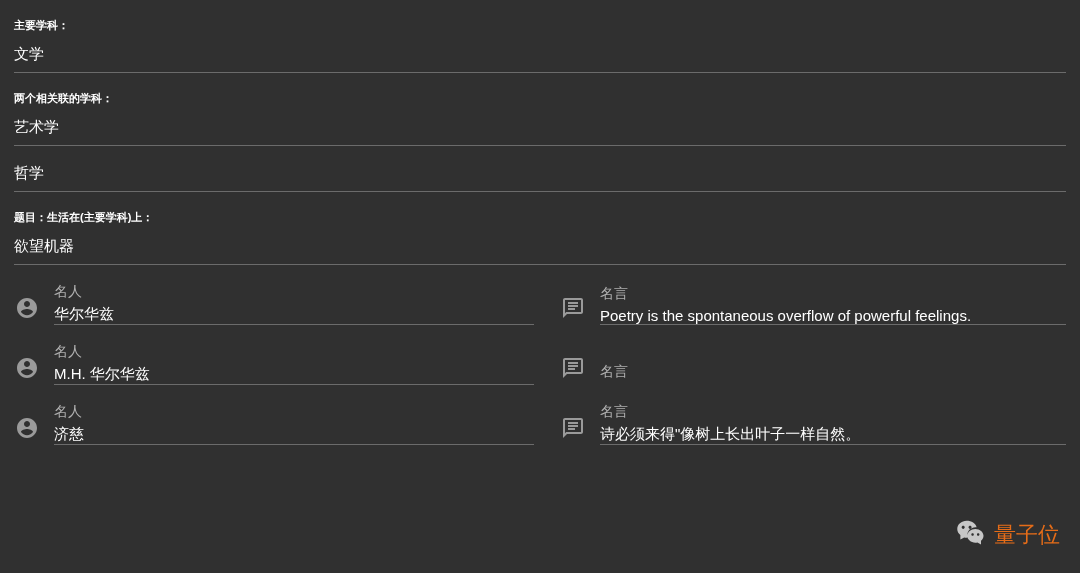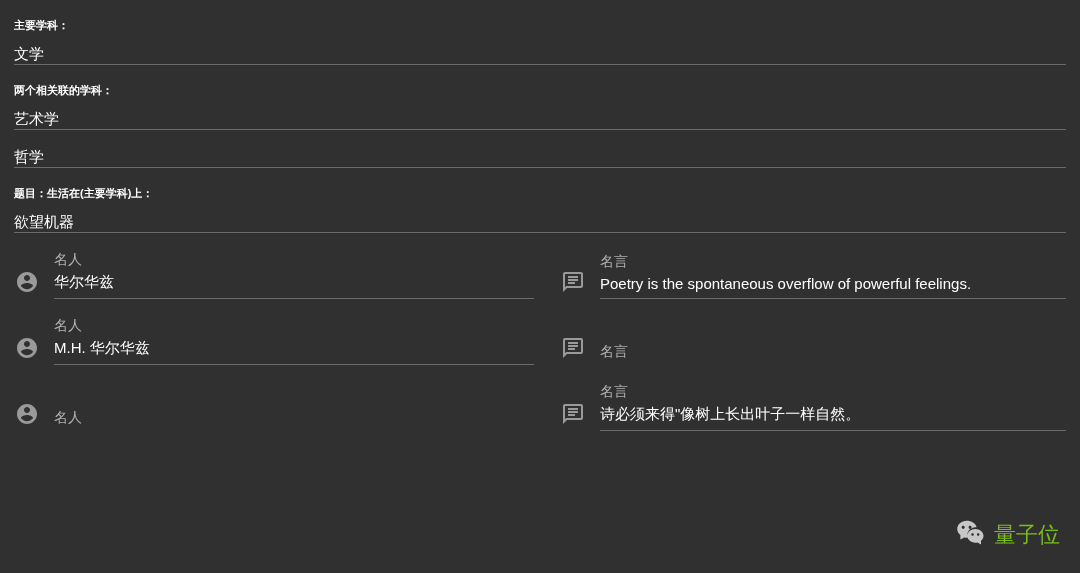--- a/index.html
+++ b/index.html
@@ -21,20 +21,21 @@
     }
     .section-label {
       font-weight: 600;
       font-size: 11px;
       margin-bottom: 12px;
       margin-top: 6px;
       color: #ffffff;
     }
     .underline-field {
       border-bottom: 1px solid #6b6b6b;
+      padding-bottom: 8px;
       margin-bottom: 18px;
       font-size: 15px;
       font-weight: 400;
     }
     .rows-container {
       margin-top: 4px;
     }
     .person-row {
       display: flex;
       gap: 22px;
@@ -73,32 +74,31 @@
       flex-direction: column;
     }
     .mini-label {
       font-size: 14px;
       color: #b0b0b0;
       margin-bottom: 4px;
     }
     .mini-value {
       font-size: 15px;
       border-bottom: 1px solid #6b6b6b;
-      padding-bottom: 6px;
       white-space: nowrap;
       overflow: hidden;
     }
     .watermark {
       position: absolute;
       right: 20px;
       bottom: 20px;
       display: flex;
       align-items: center;
       gap: 8px;
-      color: #84cc16;
+      color: #f97316;
       font-size: 22px;
       opacity: 0.9;
     }
     .watermark svg {
       width: 30px;
       height: 30px;
       fill: #d8d8d8;
     }
   </style>
 </head>
@@ -167,20 +167,21 @@
 
   <div class="person-row">
     <div class="col person-col">
       <div class="icon-wrap">
         <svg viewBox="0 0 24 24">
             <path d="M12 2C6.48 2 2 6.48 2 12s4.48 10 10 10 10-4.48 10-10S17.52 2 12 2zm0 3c1.66 0 3 1.34 3 3s-1.34 3-3 3-3-1.34-3-3 1.34-3 3-3zm0 14.2c-2.5 0-4.71-1.28-6-3.22.03-1.99 4-3.08 6-3.08s5.97 1.09 6 3.08c-1.29 1.94-3.5 3.22-6 3.22z"></path>
           </svg>
       </div>
       <div class="field-group">
         <div class="mini-label">名人</div>
+        <div class="mini-value">济慈</div>
       </div>
     </div>
     <div class="col quote-col">
       <div class="icon-wrap">
         <svg viewBox="0 0 24 24">
             <path d="M20 2H4c-1.1 0-2 .9-2 2v18l4-4h14c1.1 0 2-.9 2-2V4c0-1.1-.9-2-2-2zm0 14H5.17L4 17.17V4h16v12zM7 9h10v2H7zm0-3h10v2H7zm0 6h7v2H7z"></path>
           </svg>
       </div>
       <div class="field-group">
         <div class="mini-label">名言</div>

